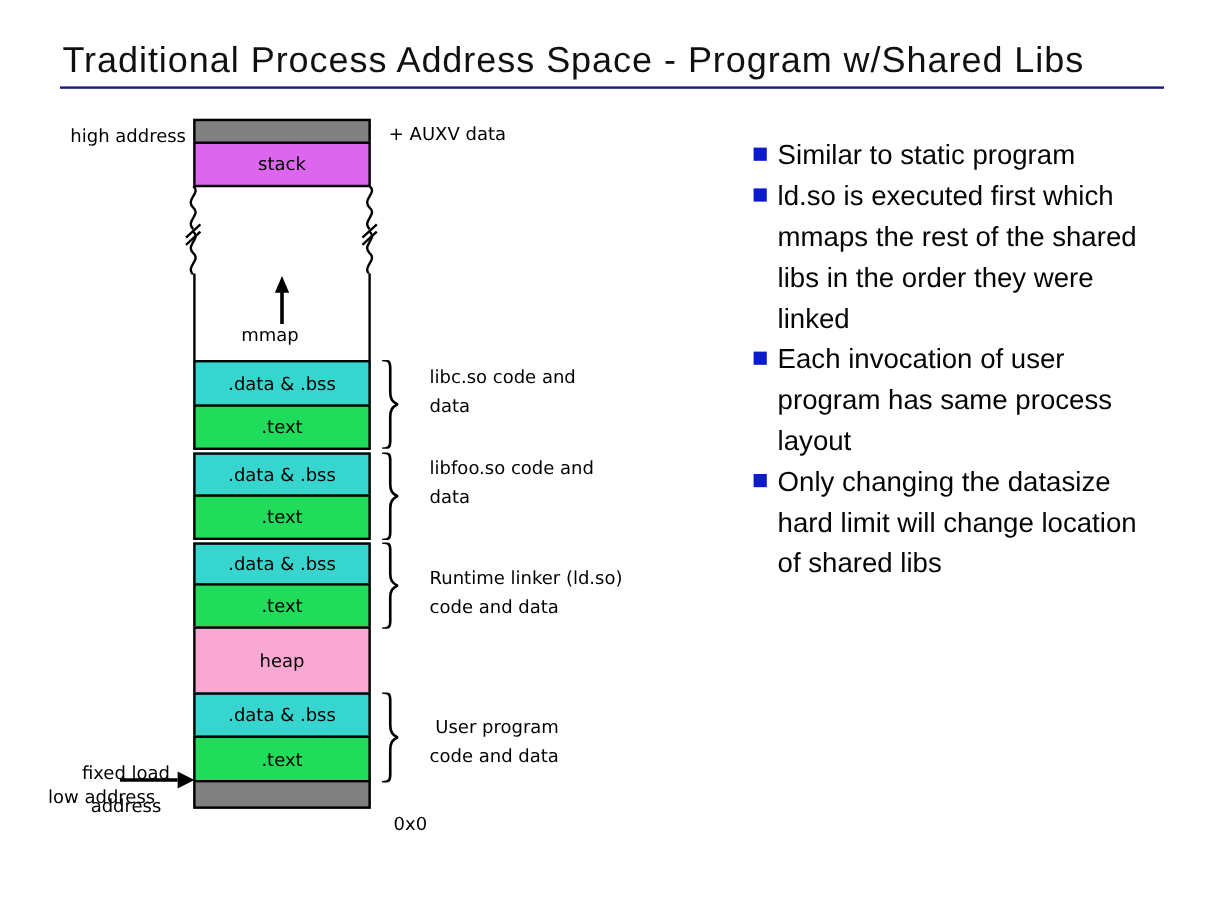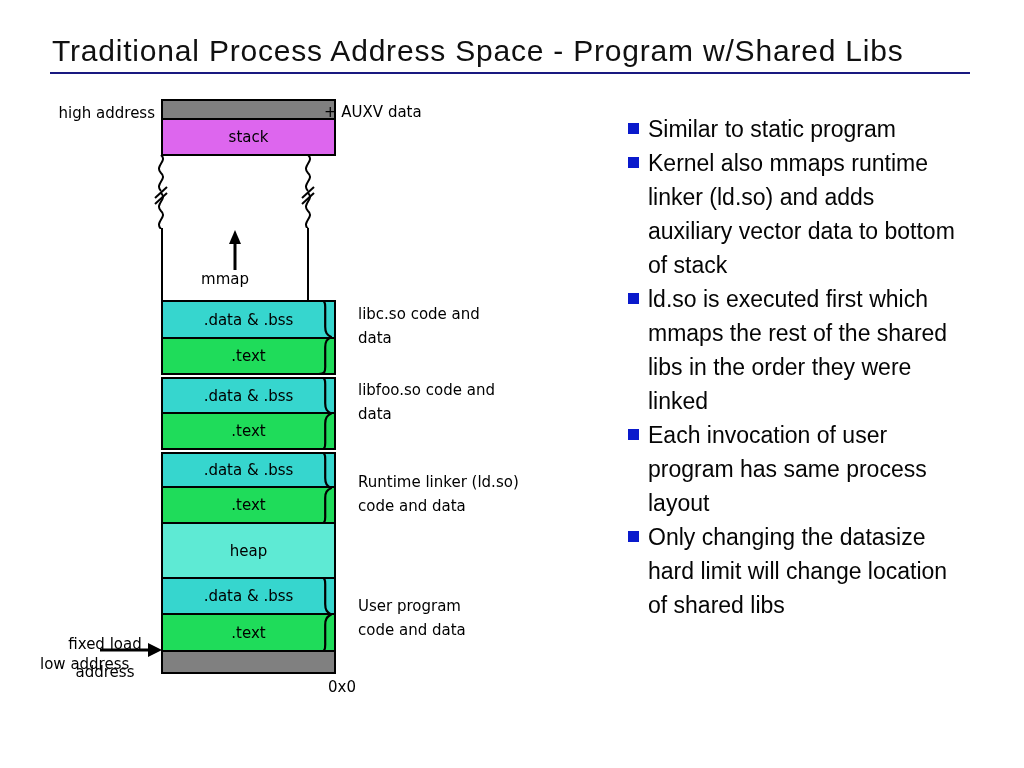--- a/index.html
+++ b/index.html
@@ -5,21 +5,21 @@
   html,body{margin:0;padding:0;background:#fff;}
   .slide{position:relative;width:1024px;height:768px;background:#ffffff;overflow:hidden;
          font-family:"DejaVu Sans",sans-serif;border-radius:28px;}
 
   
   .title{position:absolute;left:52px;top:34px;margin:0;font:400 30px "Liberation Sans",sans-serif;
          letter-spacing:.8px;color:#101010;white-space:nowrap;}
   .title-rule{position:absolute;left:50px;top:72px;width:920px;height:2px;background:#191980;}
 
   
-  .seg{position:absolute;left:161px;width:175px;border:2px solid #000;box-sizing:border-box;
+  .seg{position:absolute;left:161px;width:148px;border:2px solid #000;box-sizing:border-box;
        display:flex;align-items:center;justify-content:center;
        font:15px "DejaVu Sans",sans-serif;color:#000;}
   .seg-graytop {top:99px; height:21px;}
   .seg-stack   {top:118px;height:38px;}
   .seg-cyan1   {top:300px;height:39px;}
   .seg-green1  {top:337px;height:38px;}
   .seg-cyan2   {top:377px;height:37px;}
   .seg-green2  {top:412px;height:38px;}
   .seg-cyan3   {top:452px;height:36px;}
   .seg-green3  {top:486px;height:38px;}
@@ -51,21 +51,21 @@
   
   .lbl{position:absolute;font:15px "DejaVu Sans",sans-serif;color:#000;}
   .lbl-high {left:30px; top:104px;width:125px;text-align:right;}
   .lbl-auxv {left:324px;top:103px;}
   .lbl-mmap {left:161px;top:270px;width:128px;text-align:center;}
   .lbl-fixed{left:52px; top:596px;width:106px;text-align:center;line-height:28px;white-space:pre-line;margin-top:34px;}
   .lbl-low  {left:40px; top:655px;}
   .lbl-zero {left:328px;top:678px;}
   .grouplabel{position:absolute;left:358px;font:15px/24px "DejaVu Sans",sans-serif;
               color:#000;white-space:pre-line;}
-  .gl1{top:302px;} .gl2{top:378px;} .gl3{top:470px;} .gl4{top:594px;}
+  .gl1{top:302px;} .gl2{top:378px;} .gl3{top:470px;} .gl4{top:594px;text-align:right;}
 
   
   .bullets{position:absolute;left:628px;top:112px;width:390px;}
   .bullet{display:flex;align-items:flex-start;margin:0;}
   .bsq{width:11px;height:11px;margin:11px 9px 0 0;flex:none;}
   .btxt{font:23px/34px "Liberation Sans",sans-serif;color:#050505;white-space:pre-line;}
 
   svg{display:block;}
 </style>
 </head>
@@ -116,21 +116,21 @@
   </div>
   <div class="seg seg-green2" style="background: rgb(31, 220, 90);">
     <span>.text</span>
   </div>
   <div class="seg seg-cyan3" style="background: rgb(54, 214, 206);">
     <span>.data &amp; .bss</span>
   </div>
   <div class="seg seg-green3" style="background: rgb(31, 220, 90);">
     <span>.text</span>
   </div>
-  <div class="seg seg-heap" style="background: #5eead4;">
+  <div class="seg seg-heap" style="background: #f9a8d4;">
     <span>heap</span>
   </div>
   <div class="seg seg-cyan4" style="background: rgb(54, 214, 206);">
     <span>.data &amp; .bss</span>
   </div>
   <div class="seg seg-green4" style="background: rgb(31, 220, 90);">
     <span>.text</span>
   </div>
   <div class="seg seg-graybot" style="background: rgb(128, 128, 128);"></div>
 
@@ -167,27 +167,20 @@
     <polygon points="48,1 62,8 48,15" fill="#000"></polygon>
   </svg>
 
   <div class="bullets">
     <div class="bullet">
       <span class="bsq" style="background: rgb(10, 26, 204);"></span>
       <span class="btxt">Similar to static program</span>
     </div>
     <div class="bullet">
       <span class="bsq" style="background: rgb(10, 26, 204);"></span>
-      <span class="btxt">Kernel also mmaps runtime
-linker (ld.so) and adds
-auxiliary vector data to bottom
-of stack</span>
-    </div>
-    <div class="bullet">
-      <span class="bsq" style="background: rgb(10, 26, 204);"></span>
       <span class="btxt">ld.so is executed first which
 mmaps the rest of the shared
 libs in the order they were
 linked</span>
     </div>
     <div class="bullet">
       <span class="bsq" style="background: rgb(10, 26, 204);"></span>
       <span class="btxt">Each invocation of user
 program has same process
 layout</span>

